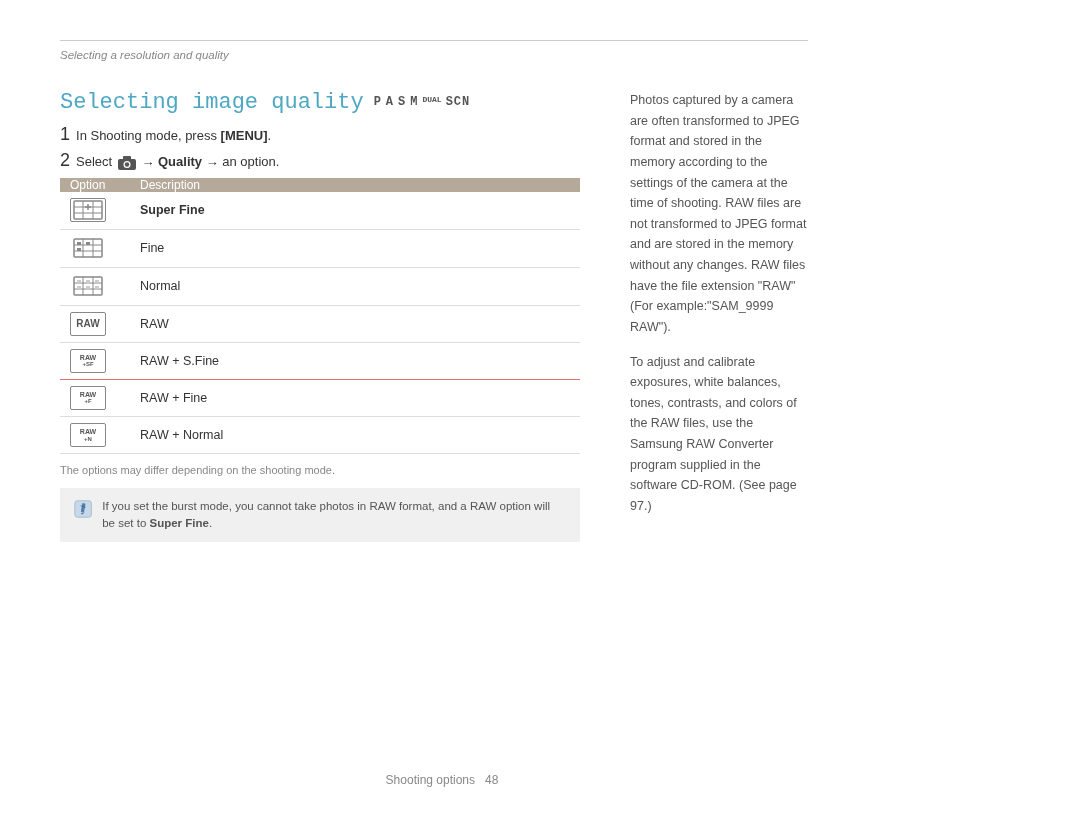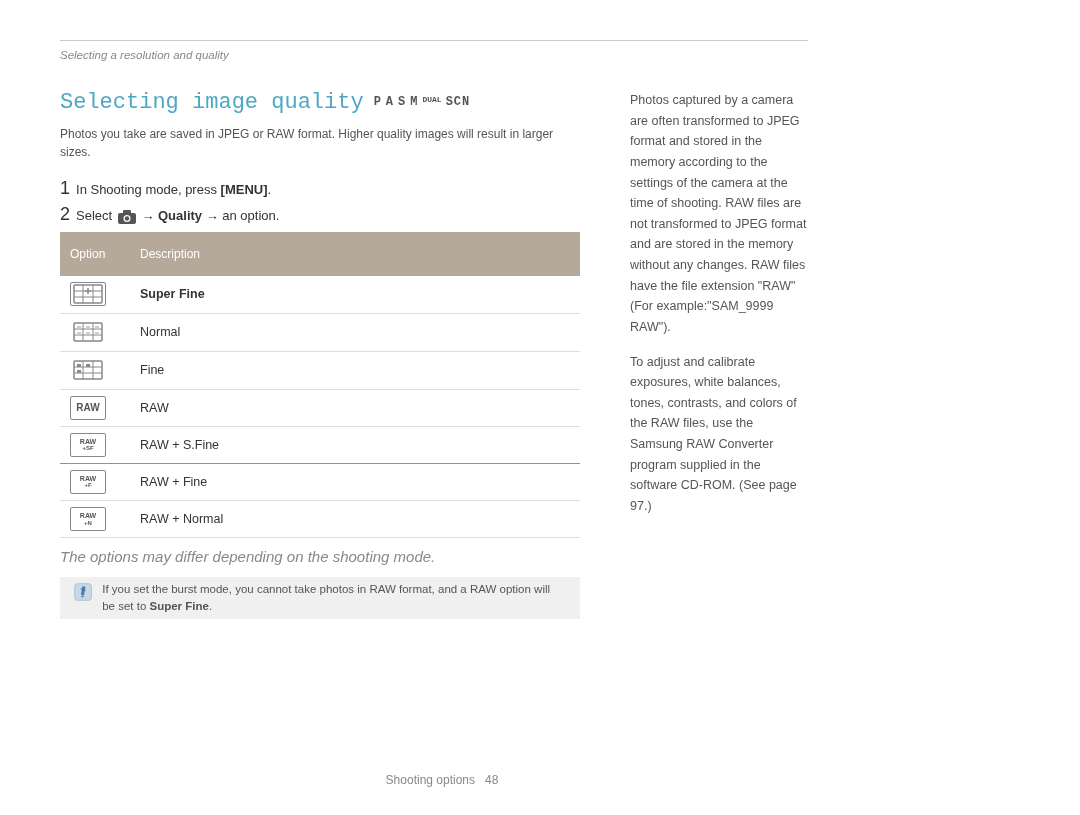--- a/index.html
+++ b/index.html
@@ -123,21 +123,21 @@
       border-collapse: collapse;
       margin-top: 6px;
       margin-bottom: 10px;
     }
 
     .options-table thead tr {
       background: #b5a99a;
     }
 
     .options-table thead th {
-      padding: 15px 10px;
+      padding: 0 10px;
       font-size: 12px;
       color: #fff;
       font-weight: normal;
       text-align: left;
     }
 
     .options-table thead th:first-child {
       width: 70px;
     }
 
@@ -151,31 +151,30 @@
       color: #333;
       vertical-align: middle;
     }
 
     .options-table tbody td:first-child {
       width: 70px;
     }
 
     
     .note-text {
-      font-size: 15px;
+      font-size: 11px;
       color: #888;
-      font-style: italic;
       margin-bottom: 12px;
     }
 
     
     .info-box {
       background: #f0f0f0;
       border: none;
-      padding: 4px 14px;
+      padding: 10px 14px;
       display: flex;
       gap: 10px;
       align-items: flex-start;
     }
 
     .info-text {
       font-size: 11.5px;
       color: #555;
       line-height: 1.5;
     }
@@ -235,21 +234,20 @@
           <span class="mode-badge">A</span>
           <span class="mode-badge">S</span>
           <span class="mode-badge">M</span>
           <span class="mode-badge" style="font-size:10px; letter-spacing:0;">
             <span style="font-size:8px; vertical-align:super; font-weight:bold;">DUAL</span>
           </span>
           <span class="mode-badge">SCN</span>
         </div>
       </div>
 
-      <p class="subtitle-text">Photos you take are saved in JPEG or RAW format. Higher quality images will result in larger sizes.</p>
 
       <div class="step">
         <span class="step-number">1</span>
         <span class="step-text">
           In Shooting mode, press <strong>[MENU]</strong>.
         </span>
       </div>
 
       <div class="step" style="margin-bottom: 8px;">
         <span class="step-number">2</span>
@@ -295,48 +293,48 @@
 
           <tr>
             <td>
               <span style="display:inline-flex; align-items:center; justify-content:center; width:36px; height:24px;">
                 <svg width="30" height="20" viewBox="0 0 30 20">
                   <rect x="1" y="1" width="28" height="18" fill="none" stroke="#888" stroke-width="1.5" rx="1"></rect>
                   <line x1="10" y1="1" x2="10" y2="19" stroke="#888" stroke-width="1"></line>
                   <line x1="20" y1="1" x2="20" y2="19" stroke="#888" stroke-width="1"></line>
                   <line x1="1" y1="7" x2="29" y2="7" stroke="#888" stroke-width="1"></line>
                   <line x1="1" y1="13" x2="29" y2="13" stroke="#888" stroke-width="1"></line>
+                  <rect x="4" y="4" width="4" height="3" fill="#888"></rect>
+                  <rect x="13" y="4" width="4" height="3" fill="#888"></rect>
+                  <rect x="4" y="10" width="4" height="3" fill="#888"></rect>
+                </svg>
+              </span>
+            </td>
+            <td>Fine</td>
+          </tr>
+
+          <tr>
+            <td>
+              <span style="display:inline-flex; align-items:center; justify-content:center; width:36px; height:24px;">
+                <svg width="30" height="20" viewBox="0 0 30 20">
+                  <rect x="1" y="1" width="28" height="18" fill="none" stroke="#888" stroke-width="1.5" rx="1"></rect>
+                  <line x1="10" y1="1" x2="10" y2="19" stroke="#888" stroke-width="1"></line>
+                  <line x1="20" y1="1" x2="20" y2="19" stroke="#888" stroke-width="1"></line>
+                  <line x1="1" y1="7" x2="29" y2="7" stroke="#888" stroke-width="1"></line>
+                  <line x1="1" y1="13" x2="29" y2="13" stroke="#888" stroke-width="1"></line>
                   <rect x="4" y="4" width="4" height="3" fill="#ccc"></rect>
                   <rect x="13" y="4" width="4" height="3" fill="#ccc"></rect>
                   <rect x="22" y="4" width="4" height="3" fill="#ccc"></rect>
                   <rect x="4" y="10" width="4" height="3" fill="#ccc"></rect>
                   <rect x="13" y="10" width="4" height="3" fill="#ccc"></rect>
                   <rect x="22" y="10" width="4" height="3" fill="#ccc"></rect>
                 </svg>
               </span>
             </td>
             <td>Normal</td>
-          </tr>
-
-          <tr>
-            <td>
-              <span style="display:inline-flex; align-items:center; justify-content:center; width:36px; height:24px;">
-                <svg width="30" height="20" viewBox="0 0 30 20">
-                  <rect x="1" y="1" width="28" height="18" fill="none" stroke="#888" stroke-width="1.5" rx="1"></rect>
-                  <line x1="10" y1="1" x2="10" y2="19" stroke="#888" stroke-width="1"></line>
-                  <line x1="20" y1="1" x2="20" y2="19" stroke="#888" stroke-width="1"></line>
-                  <line x1="1" y1="7" x2="29" y2="7" stroke="#888" stroke-width="1"></line>
-                  <line x1="1" y1="13" x2="29" y2="13" stroke="#888" stroke-width="1"></line>
-                  <rect x="4" y="4" width="4" height="3" fill="#888"></rect>
-                  <rect x="13" y="4" width="4" height="3" fill="#888"></rect>
-                  <rect x="4" y="10" width="4" height="3" fill="#888"></rect>
-                </svg>
-              </span>
-            </td>
-            <td>Fine</td>
           </tr>
 
           <tr>
             <td>
               <span style="display:inline-flex; align-items:center; justify-content:center; width:36px; height:24px; border:1.5px solid #888; border-radius:2px; font-size:10px; font-weight:bold; color:#555;">RAW</span>
             </td>
             <td>RAW</td>
           </tr>
 
           <tr style="border-bottom: 1px solid #e07070;">

